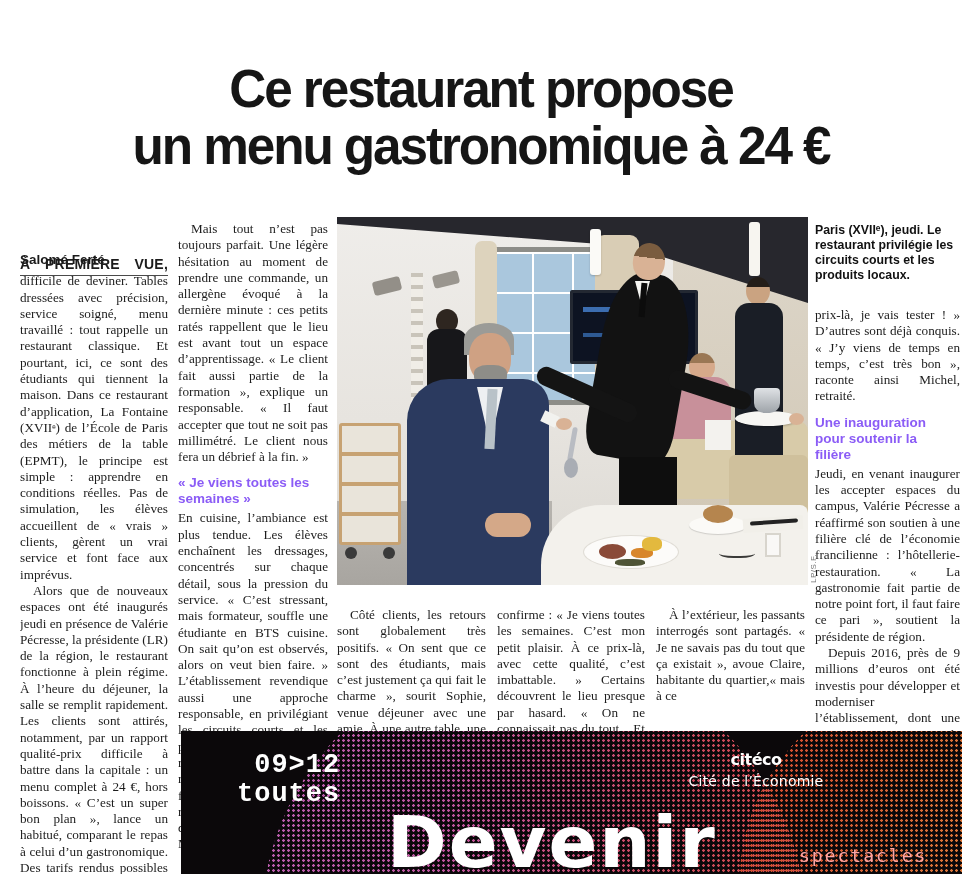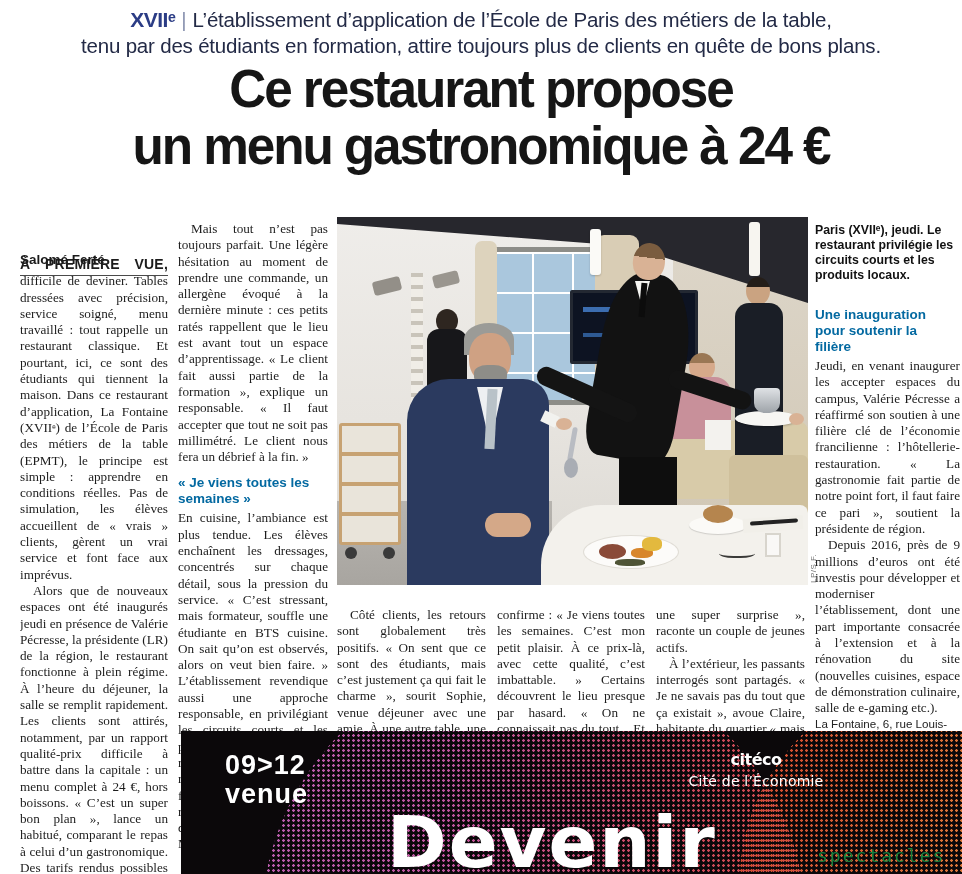--- a/index.html
+++ b/index.html
@@ -24,21 +24,21 @@
   .byline { font-family:"Liberation Sans", sans-serif; font-weight:bold; font-size:13.5px; color:#1a1a1a;margin-top:33px; }
   .byline-rule { border:none; border-top:1.5px solid #4a4a4a; margin-top:8px; width:148px; }
 
   
   .col { position:absolute; font-size:13.2px; line-height:16.3px; color:#1c1c1c;
          text-align:justify; }
   .col p { margin:0; }
   .col p.indent { text-indent:13px; }
   .col .lead { font-family:"Liberation Sans", sans-serif; font-weight:bold; font-size:14px; letter-spacing:0.2px; }
   .subhead { font-family:"Liberation Sans", sans-serif; font-weight:bold; font-size:13.5px;
-             line-height:16px; color:#0369a1; margin:10px 7px 3px 0; text-align:left; }
+             line-height:16px; color:#8b5cf6; margin:10px 7px 3px 0; text-align:left; }
   #col1 { left:20px;  top:256px; width:148px; height:618px; overflow:hidden; }
   #col2 { left:178px; top:221px; width:150px; }
   #col3 { left:337px; top:607px; width:149px; height:124px; overflow:hidden; }
   #col4 { left:497px; top:607px; width:148px; height:124px; overflow:hidden; }
   #col5 { left:656px; top:607px; width:149px; height:124px; overflow:hidden; }
   #col6 { left:815px; top:223px; width:145px; }
   .caption { font-family:"Liberation Sans", sans-serif; font-weight:bold; font-size:12.3px;
              line-height:15px; color:#111; text-align:left; margin-bottom:24px; }
   .info-note { font-family:"Liberation Sans", sans-serif; font-size:11.6px; line-height:14px;
                color:#222; text-align:left; margin-top:2px; }
@@ -128,42 +128,36 @@
   .ad { position:absolute; left:181px; top:731px; width:781px; height:143px; background:#0b080a; overflow:hidden; cursor:pointer; }
   .dot-sphere { position:absolute; border-radius:50%;
                 -webkit-mask-image:radial-gradient(circle,#000 1.15px, transparent 1.5px);
                 -webkit-mask-size:5px 5px;
                 mask-image:radial-gradient(circle,#000 1.15px, transparent 1.5px);
                 mask-size:5px 5px; }
   .sphere-a { left:80px; top:-78px; width:545px; height:545px;
               background:linear-gradient(100deg,#bb5fb2 0%,#c0559f 34%,#cc4a63 66%,#d04a3c 100%); }
   .sphere-b { left:558px; top:-58px; width:425px; height:425px;
               background:linear-gradient(100deg,#d0452f 0%,#e2883e 66%,#eda24b 100%); }
-  .ad-dates { position:absolute; left:44px; top:20px; font-family:Liberation Sans, sans-serif;
-              font-weight:bold; font-size:27px; line-height:29px; color:#fff; letter-spacing:1px; z-index:3; }
+  .ad-dates { position:absolute; left:56px; top:20px; font-family:Liberation Mono, monospace;
+              font-weight:bold; font-size:27px; line-height:29px; color:#fff; letter-spacing:1px; z-index:3;text-align:right; }
   .ad-brand { position:absolute; left:505px; top:16px; width:140px; text-align:center; color:#fff; z-index:3;
               font-family:"DejaVu Sans", sans-serif; }
   .ad-brand .brand-name { font-weight:bold; font-size:16px; line-height:26px; letter-spacing:-0.5px; }
   .ad-brand .brand-sub { font-size:14px; letter-spacing:.2px; }
   .ad-title { position:absolute; left:206px; bottom:-10px; font-family:"DejaVu Sans", sans-serif;
               font-weight:bold; font-size:72px; color:#fff; letter-spacing:2px; z-index:3; }
-  .ad-tag { position:absolute; left:636px; top:114px; font-family:"DejaVu Sans Mono", monospace;
-            font-size:18px; color:#15803d; letter-spacing:2px; z-index:3; }
+  .ad-tag { position:absolute; left:618px; top:114px; font-family:"DejaVu Sans Mono", monospace;
+            font-size:18px; color:#fca5a5; letter-spacing:2px; z-index:3; }
 </style>
 </head>
 <body>
 
 <div class="page">
 
-  <div class="masthead">
-    <div>
-      <span class="section-tag">XVIIᵉ</span><span class="sep">|</span><span>L’établissement d’application de l’École de Paris des métiers de la table,</span>
-    </div>
-    <div>tenu par des étudiants en formation, attire toujours plus de clients en quête de bons plans.</div>
-  </div>
 
   <h1 class="headline">
     <div class="hl-line">Ce restaurant propose</div>
     <div class="hl-line">un menu gastronomique à 24 €</div>
   </h1>
 
   <div class="byline-block">
     <div class="byline">Salomé Ferté</div>
     <hr class="byline-rule">
   </div>
@@ -245,38 +239,38 @@
   </div>
   <div class="credit">LP/S.F.</div>
 
   <div class="col" id="col3">
     <p class="indent">Côté clients, les retours sont globalement très positifs. « On sent que ce sont des étudiants, mais c’est justement ça qui fait le charme », sourit Sophie, venue déjeuner avec une amie. À une autre table, une habituée</p>
   </div>
   <div class="col" id="col4">
     <p>confirme : « Je viens toutes les semaines. C’est mon petit plaisir. À ce prix-là, avec cette qualité, c’est imbattable. » Certains découvrent le lieu presque par hasard. « On ne connaissait pas du tout... Et c’est</p>
   </div>
   <div class="col" id="col5">
-    <p>une super surprise », raconte un couple de jeunes actifs.</p>
     <p class="indent">À l’extérieur, les passants interrogés sont partagés. « Je ne savais pas du tout que ça existait », avoue Claire, habitante du quartier,« mais à ce</p>
   </div>
 
   <div class="col" id="col6">
     <div class="caption">Paris (XVIIᵉ), jeudi. Le restaurant privilégie les circuits courts et les produits locaux.</div>
+    <p>prix-là, je vais tester ! » D’autres sont déjà conquis. « J’y viens de temps en temps, c’est très bon », raconte ainsi Michel, retraité.</p>
     <h3 class="subhead">Une inauguration pour soutenir la filière</h3>
     <p>Jeudi, en venant inaugurer les accepter espaces du campus, Valérie Pécresse a réaffirmé son soutien à une filière clé de l’économie francilienne : l’hôtellerie-restauration. « La gastronomie fait partie de notre point fort, il faut faire ce pari », soutient la présidente de région.</p>
     <p class="indent">Depuis 2016, près de 9 millions d’euros ont été investis pour développer et moderniser l’établissement, dont une part importante consacrée à l’extension et à la rénovation du site (nouvelles cuisines, espace de démonstration culinaire, salle de e-gaming etc.).</p>
     <p class="info-note">La Fontaine, 6, rue Louis-Vierne (XVIIᵉ). Menu à partir de 24 € le midi (sans boisson). Réservation obligatoire. Tél. 01.44.09.12.16</p>
   </div>
 
   <div class="ad">
     <div class="dot-sphere sphere-a"></div>
     <div class="dot-sphere sphere-b"></div>
     <div class="ad-dates">
       <div>09&gt;12</div>
-      <div>venue</div>
+      <div>toutes</div>
     </div>
     <div class="ad-brand">
       <div class="brand-name">citéco</div>
       <div class="brand-sub">Cité de l’Économie</div>
     </div>
     <div class="ad-title">Devenir</div>
     <div class="ad-tag">spectacles</div>
   </div>
 
 </div>

